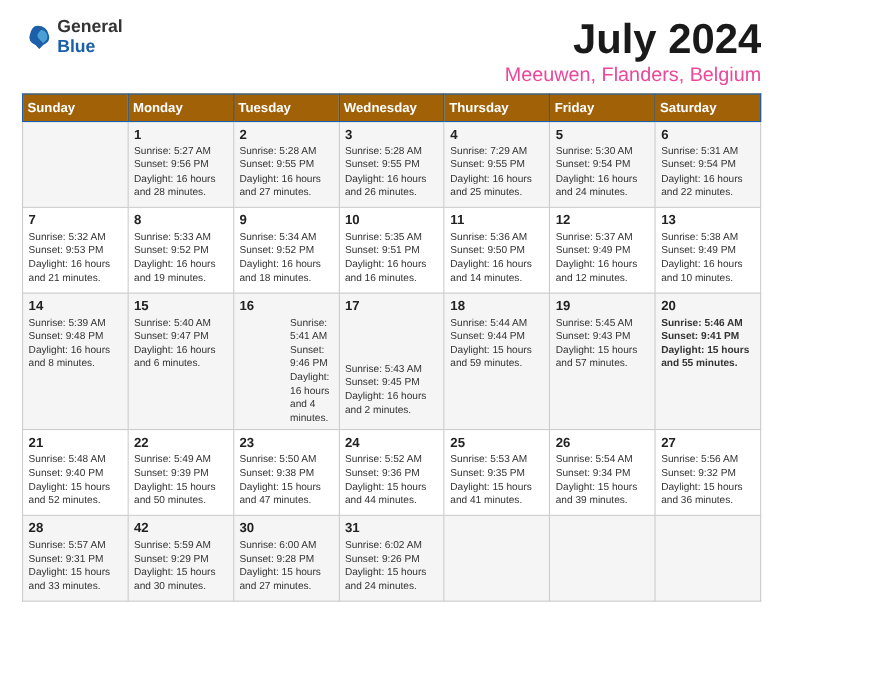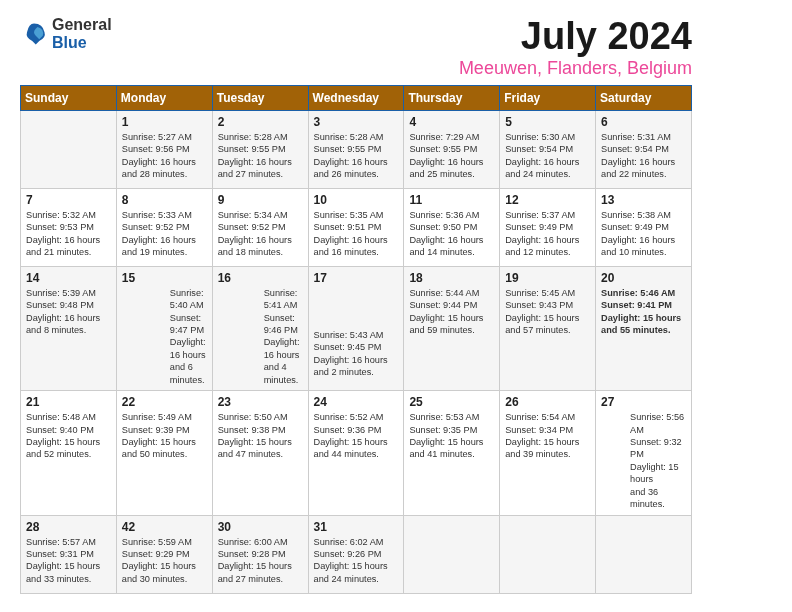--- a/index.html
+++ b/index.html
@@ -234,21 +234,21 @@
         <tr>
           <td>
             <span class="day-number">14</span>
             <div class="cell-content" style="white-space: pre-line;">Sunrise: 5:39 AM
 Sunset: 9:48 PM
 Daylight: 16 hours
 and 8 minutes.</div>
           </td>
           <td>
             <span class="day-number">15</span>
-            <div class="cell-content" style="white-space: pre-line; margin-left: 48px;">Sunrise: 5:40 AM
+            <div class="cell-content" style="white-space: pre-line;">Sunrise: 5:40 AM
 Sunset: 9:47 PM
 Daylight: 16 hours
 and 6 minutes.</div>
           </td>
           <td>
             <span class="day-number">16</span>
             <div class="cell-content" style="white-space: pre-line; margin-left: 46px;">Sunrise: 5:41 AM
 Sunset: 9:46 PM
 Daylight: 16 hours
 and 4 minutes.</div>
@@ -320,21 +320,21 @@
           </td>
           <td>
             <span class="day-number">26</span>
             <div class="cell-content" style="white-space: pre-line;">Sunrise: 5:54 AM
 Sunset: 9:34 PM
 Daylight: 15 hours
 and 39 minutes.</div>
           </td>
           <td>
             <span class="day-number">27</span>
-            <div class="cell-content" style="white-space: pre-line; margin-left: 29px;">Sunrise: 5:56 AM
+            <div class="cell-content" style="white-space: pre-line;">Sunrise: 5:56 AM
 Sunset: 9:32 PM
 Daylight: 15 hours
 and 36 minutes.</div>
           </td>
         </tr>
         <tr>
           <td>
             <span class="day-number">28</span>
             <div class="cell-content" style="white-space: pre-line;">Sunrise: 5:57 AM
 Sunset: 9:31 PM

